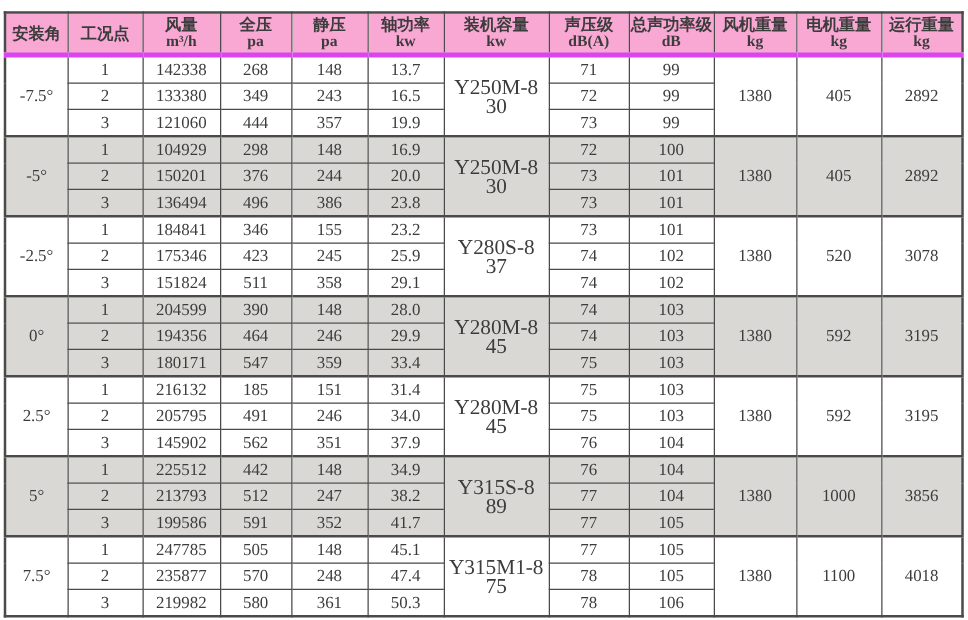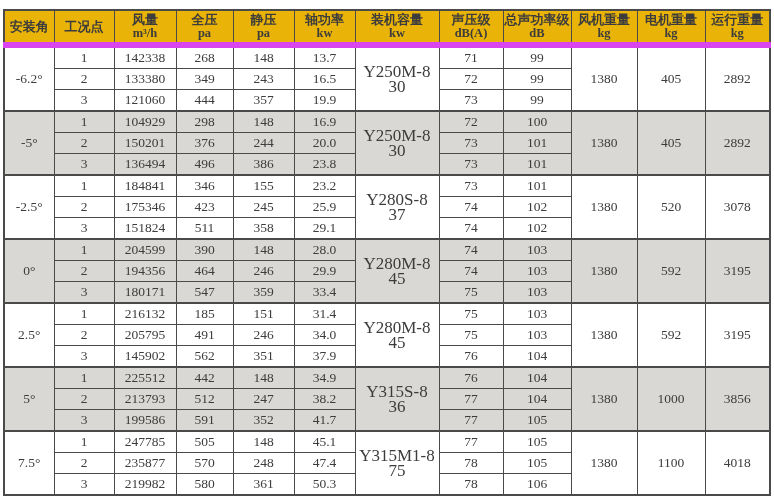--- a/index.html
+++ b/index.html
@@ -10,21 +10,21 @@
   }
   table{
     border-collapse:collapse;table-layout:fixed;
     margin:9px 0 0 3px;width:766px;
     border:2px solid #4a4a4a;
   }
   th,td{
     border:1px solid #4a4a4a;text-align:center;vertical-align:middle;
     padding:0;overflow:hidden;white-space:nowrap;
   }
-  thead th{height:31px;border-bottom:6px solid #d946ef;background:#eab308;}
+  thead th{height:31px;border-bottom:4px solid #d946ef;background:#f9a8d4;}
   tbody td{height:20px;font-size:13.5px;}
   tr.g-first td{border-top:2px solid #4a4a4a;}
   tr.shaded td{background:#d9d8d4;}
   .hz{display:block;font-weight:bold;font-size:13px;line-height:14px;}
   .unit{display:block;font-weight:bold;font-size:12.5px;line-height:13px;}
   .unit:empty{display:none;}
   .motor-line{line-height:15px;font-size:17px;}
   
   col.c0{width:50px}col.c1{width:60px}col.c2{width:62px}col.c3{width:57px}
   col.c4{width:61px}col.c5{width:61px}col.c6{width:84px}col.c7{width:64px}
@@ -93,21 +93,21 @@
           <span class="unit">kg</span>
         </th>
         <th>
           <span class="hz">运行重量</span>
           <span class="unit">kg</span>
         </th>
       </tr>
     </thead>
   <tbody>
       <tr class="g-first">
-        <td rowspan="3">-6.2°</td>
+        <td rowspan="3">-7.5°</td>
         <td>1</td>
         <td>142338</td>
         <td>268</td>
         <td>148</td>
         <td>13.7</td>
         <td rowspan="3">
           <div class="motor-line">Y250M-8</div>
           <div class="motor-line">30</div>
         </td>
         <td>71</td>
@@ -276,21 +276,21 @@
       </tr>
       <tr class="g-first shaded">
         <td rowspan="3">5°</td>
         <td>1</td>
         <td>225512</td>
         <td>442</td>
         <td>148</td>
         <td>34.9</td>
         <td rowspan="3">
           <div class="motor-line">Y315S-8</div>
-          <div class="motor-line">36</div>
+          <div class="motor-line">89</div>
         </td>
         <td>76</td>
         <td>104</td>
         <td rowspan="3">1380</td>
         <td rowspan="3">1000</td>
         <td rowspan="3">3856</td>
       </tr>
       <tr class=" shaded">
         <td>2</td>
         <td>213793</td>

